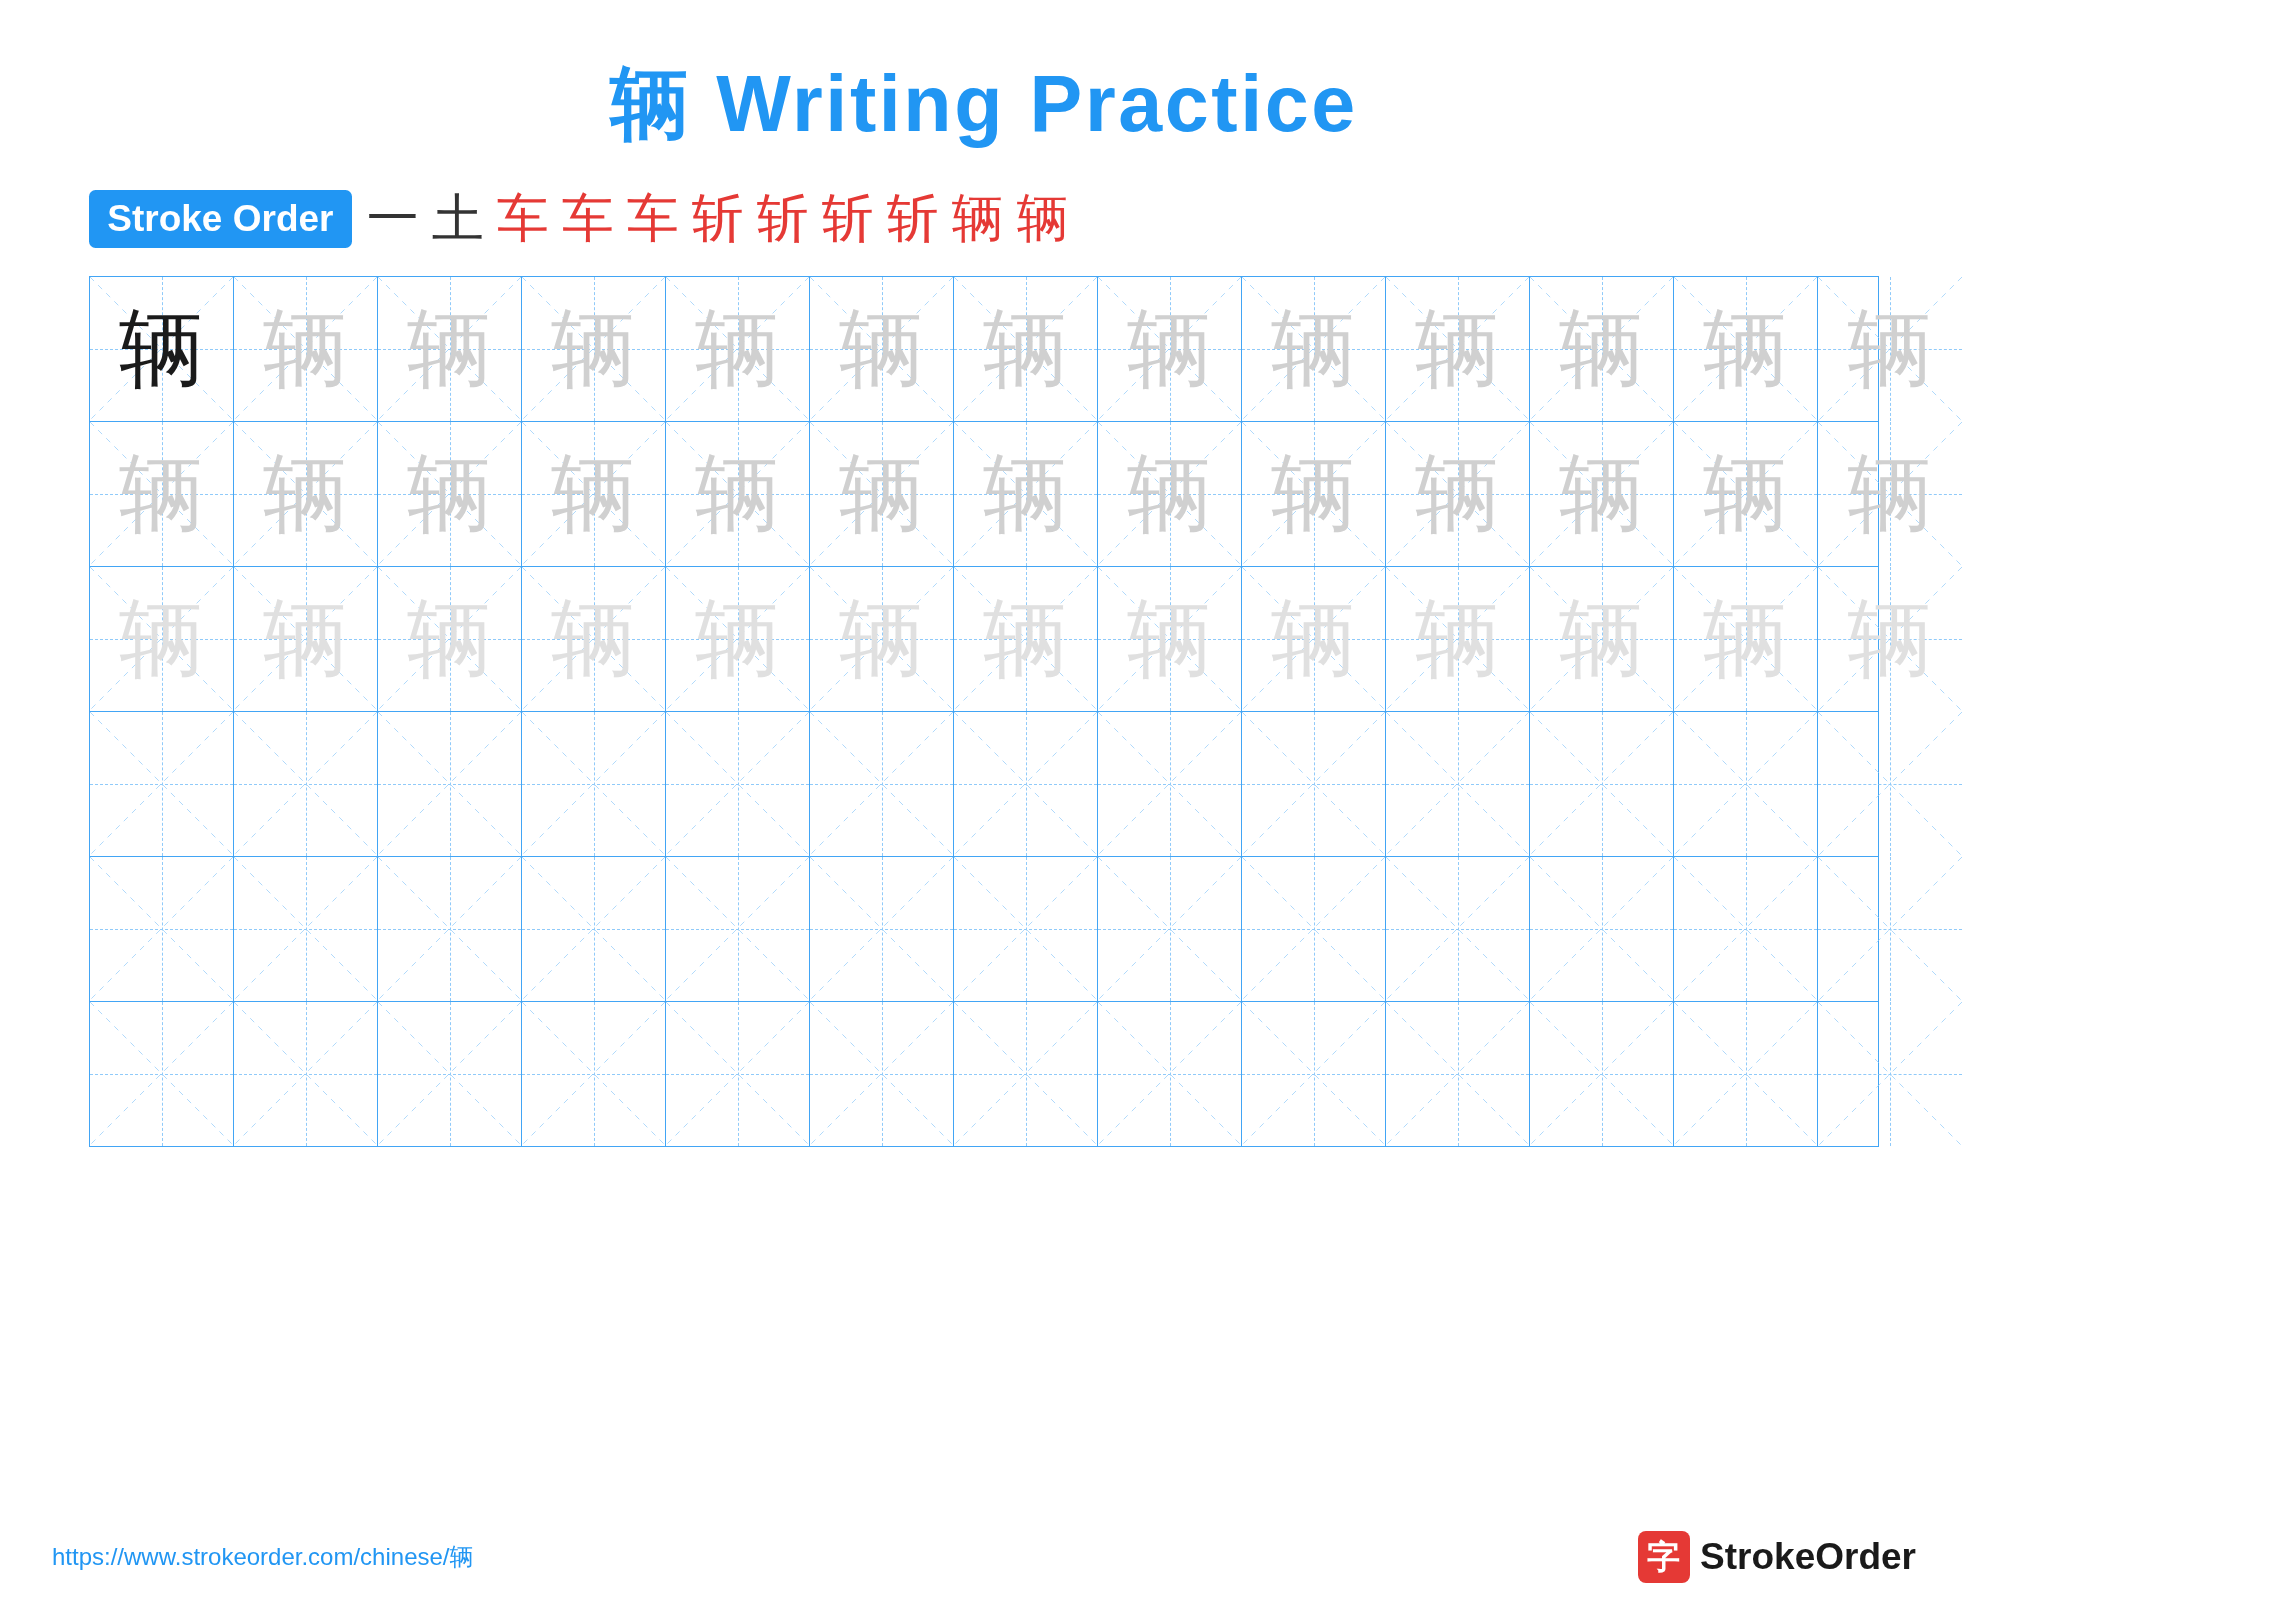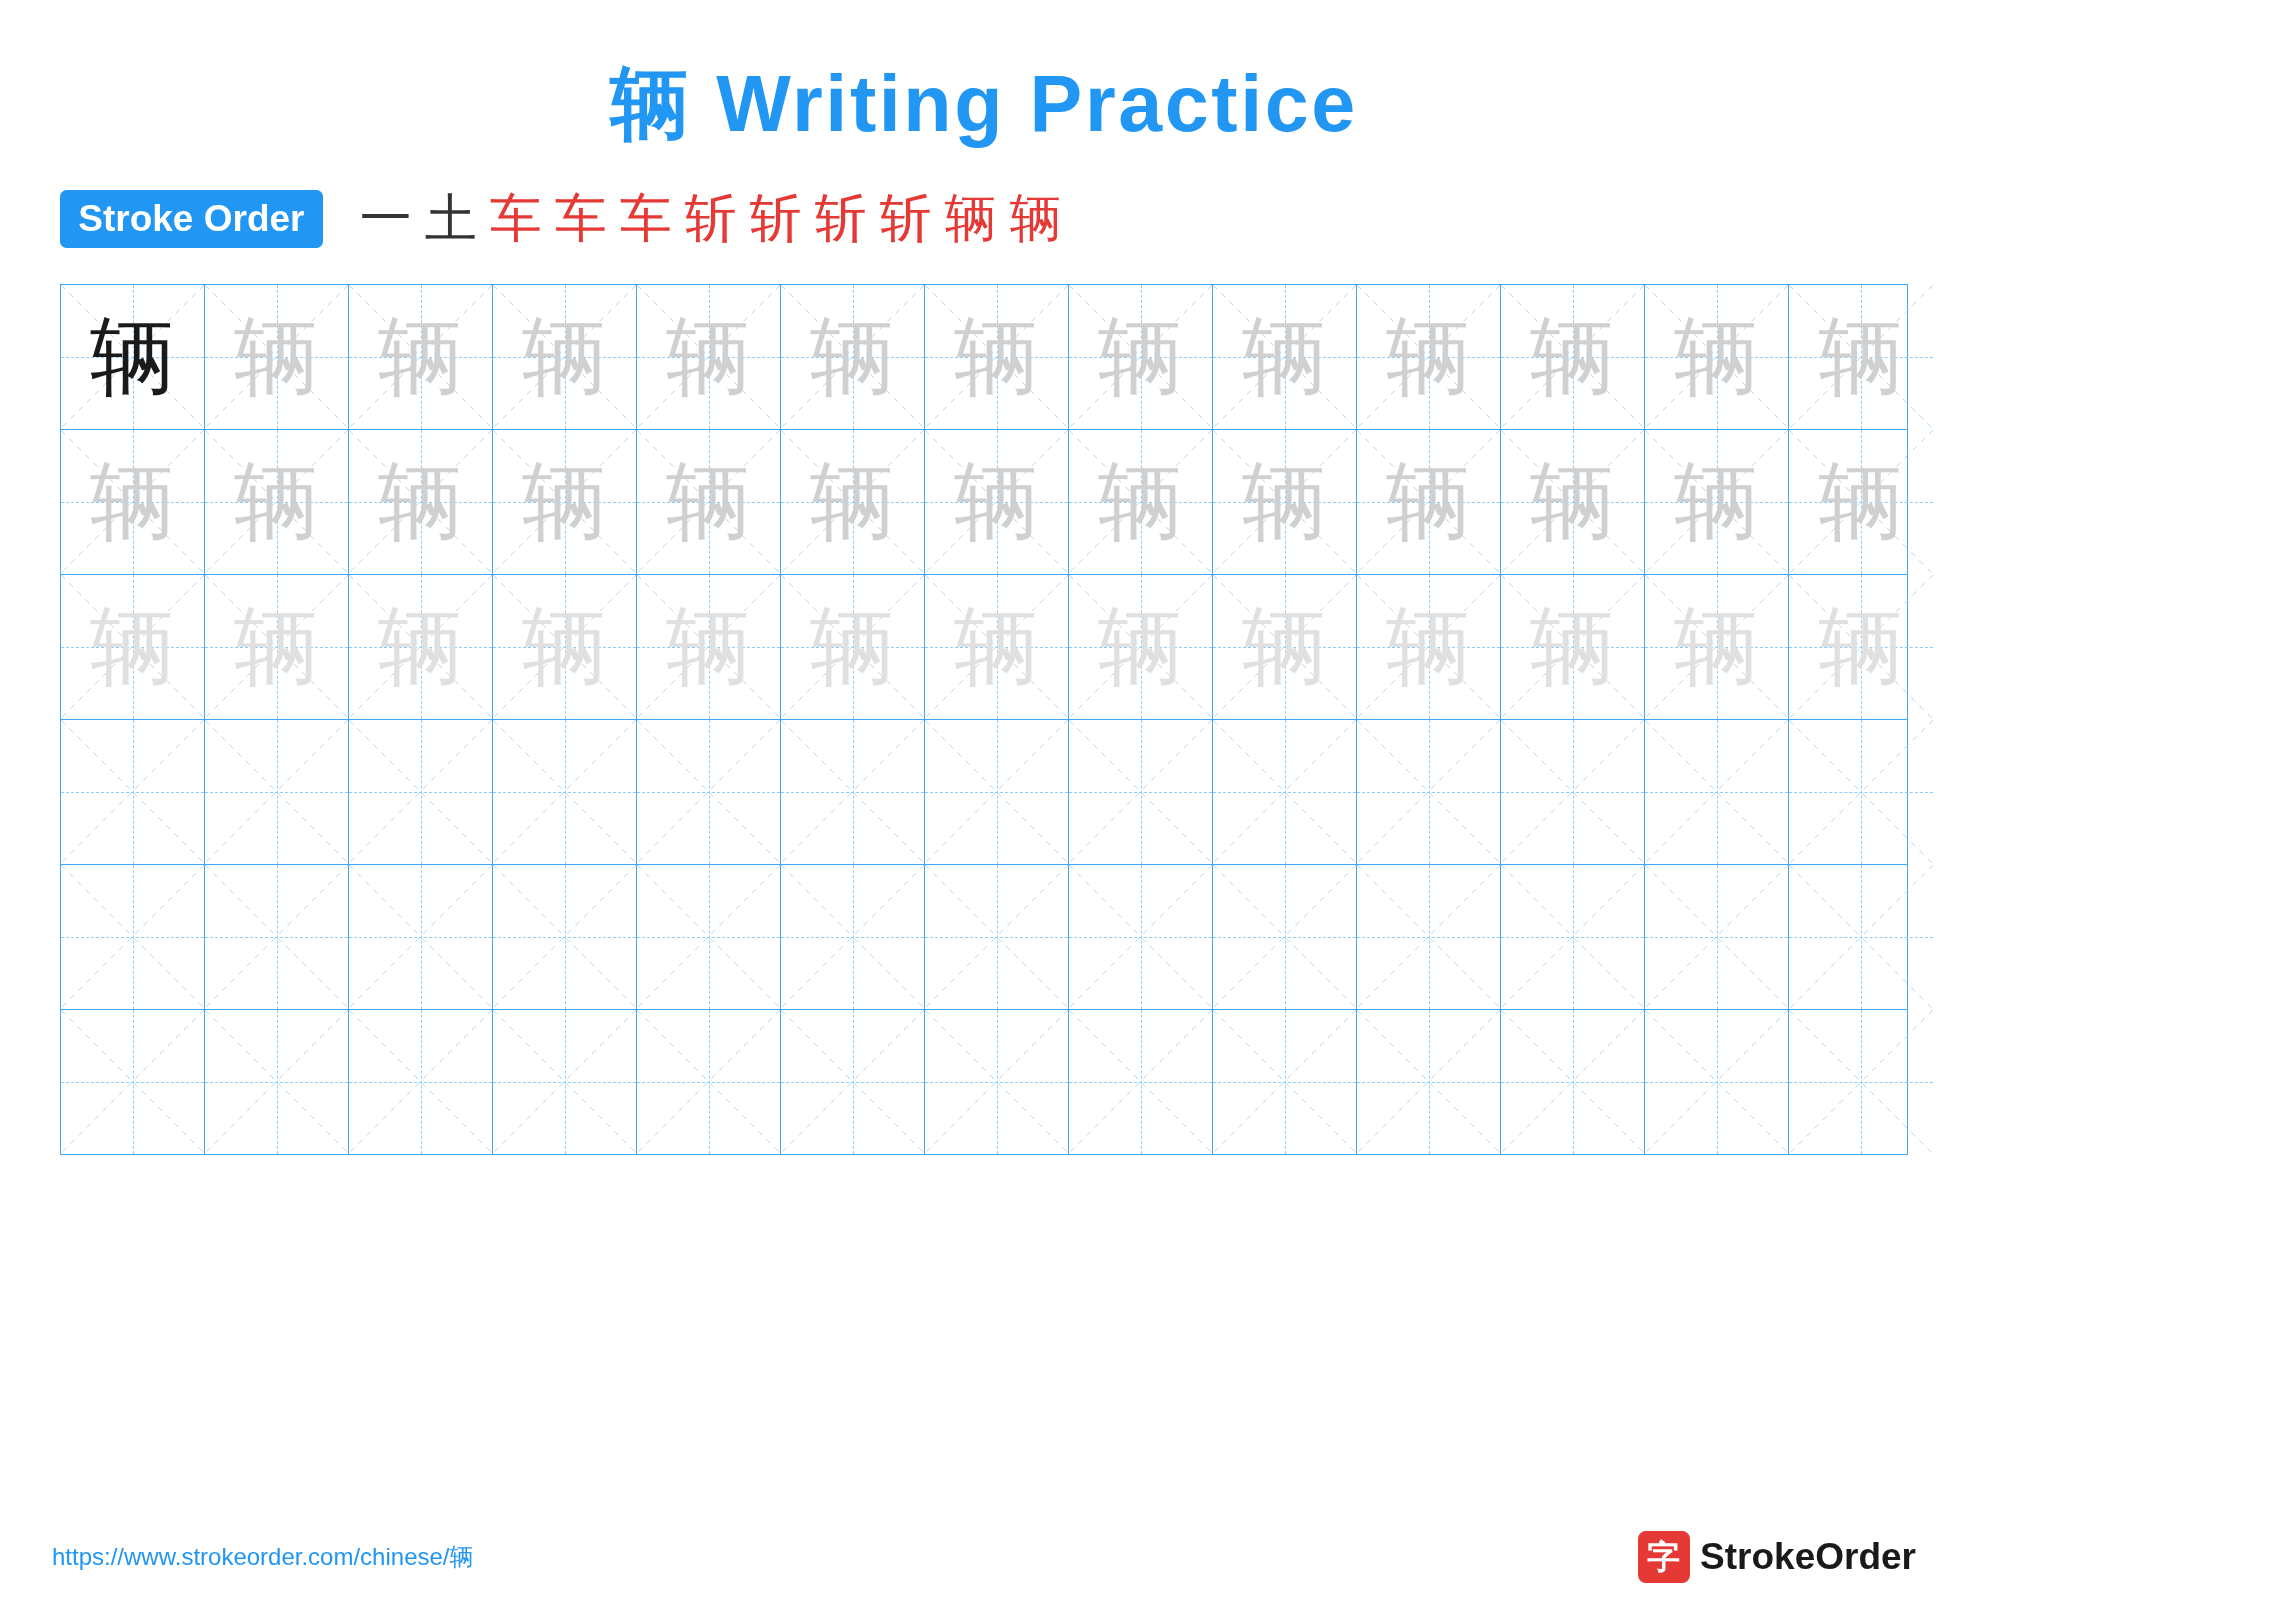--- a/index.html
+++ b/index.html
@@ -10,39 +10,39 @@
       height: 1622px;
       position: relative;
       overflow: hidden;
     }
 
     .page {
       width: 1968px;
       height: 1622px;
       background: #fff;
       position: relative;
-      padding: 39px 47px;
+      padding: 39px 76px;
     }
 
     .title {
       text-align: center;
       font-size: 79px;
       font-weight: bold;
       color: #2196F3;
       margin-bottom: 26px;
       margin-top: 13px;
       letter-spacing: 2.6px;
     }
 
     .stroke-order-row {
       display: flex;
       align-items: center;
-      margin-bottom: 30px;
+      margin-bottom: 22px;
       padding-left: 13px;
-      gap: 37px;
+      gap: 15px;
     }
 
     .stroke-order-badge {
       background: #2196F3;
       color: white;
       font-size: 37px;
       font-weight: bold;
       padding: 7.9px 18.3px;
       border-radius: 6.5px;
       white-space: nowrap;

